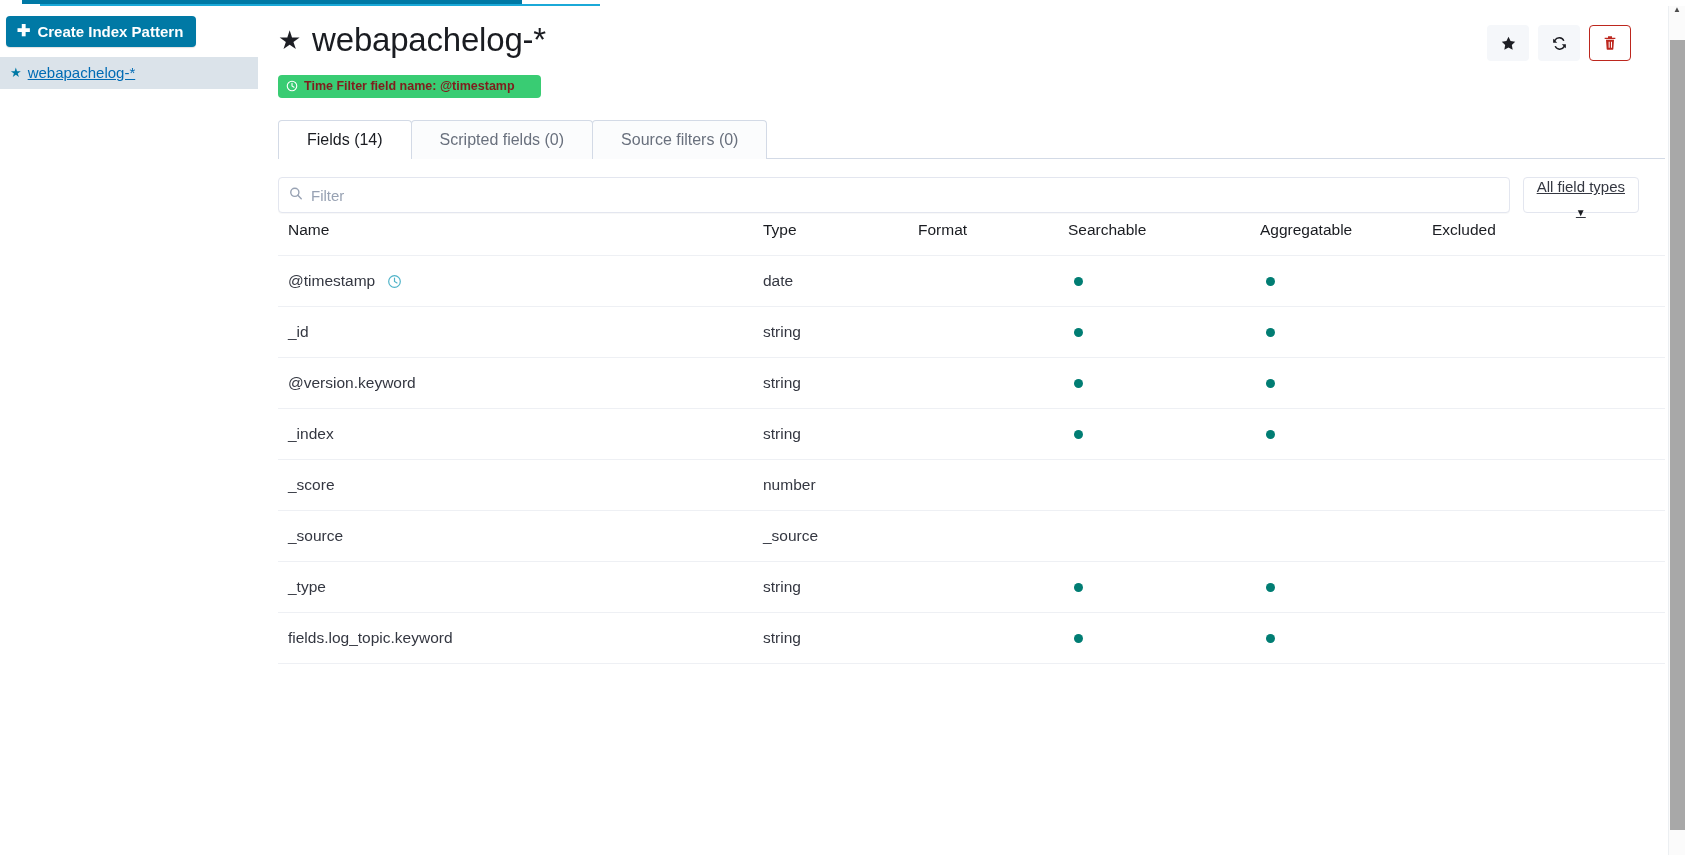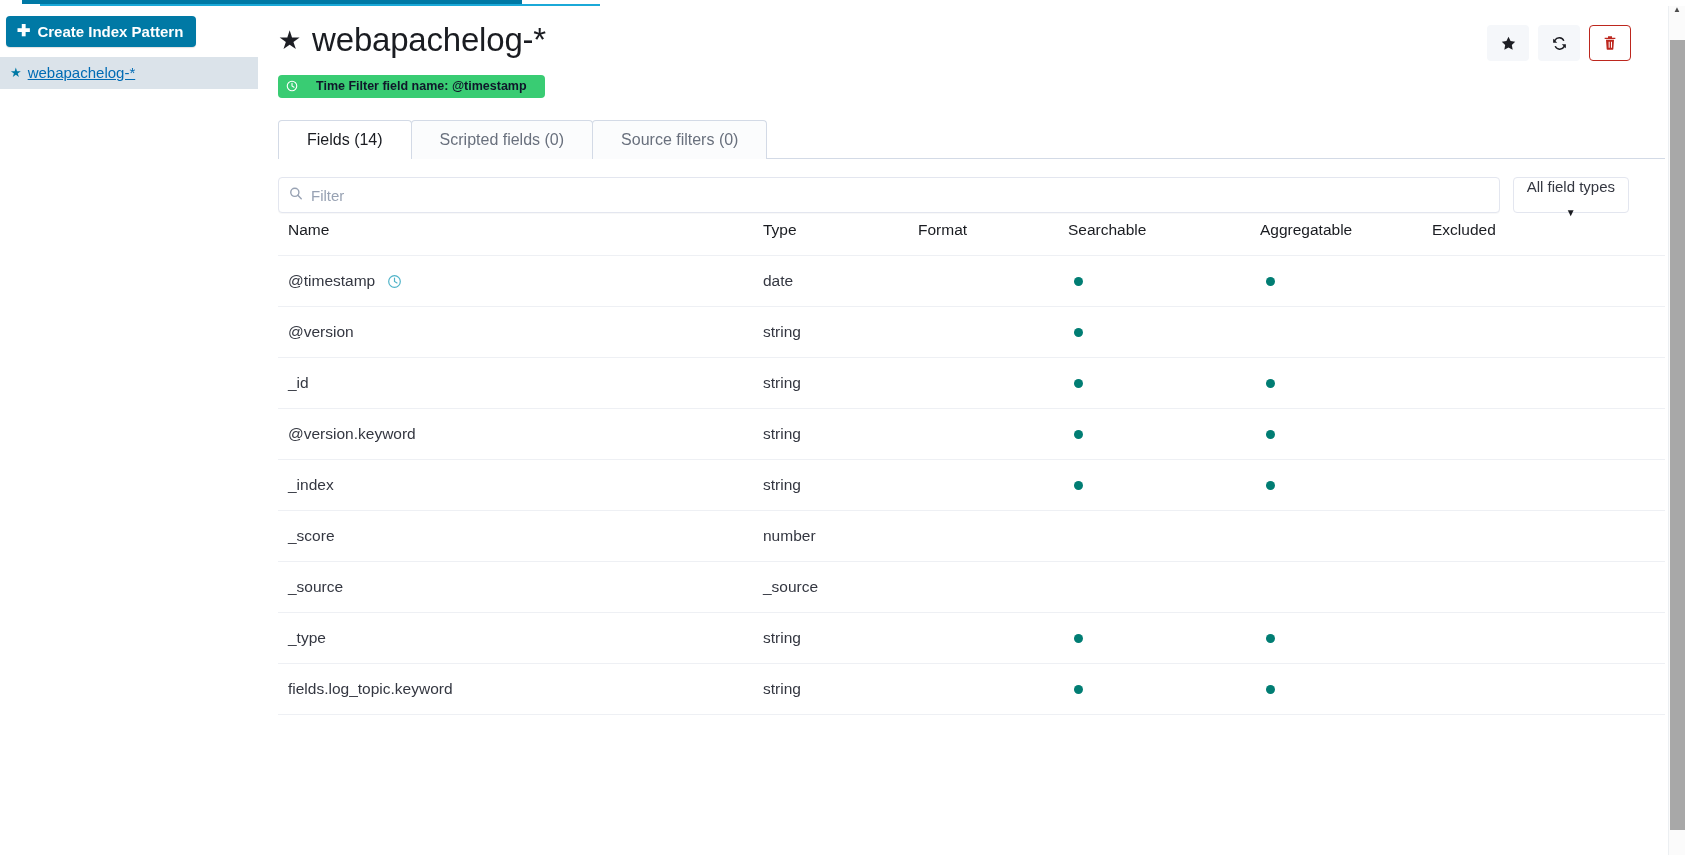--- a/index.html
+++ b/index.html
@@ -140,27 +140,27 @@
     padding: 0;
   }
   .icon-btn.danger {
     background: #ffffff;
     border: 1px solid #bd271e;
   }
 
   .time-badge {
     display: inline-flex;
     align-items: center;
-    gap: 18px;
+    gap: 6px;
     background: #39cc73;
-    color: #0f172a;
+    color: #7f1d1d;
     font-size: 12.5px;
     font-weight: bold;
     border-radius: 4px;
-    padding: 4px 18px 5px 8px;
+    padding: 4px 26px 5px 8px;
     margin-top: 14px;
     line-height: 1.15;
   }
 
   .desc {
     margin-top: 16px;
     font-size: 16.5px;
     line-height: 1.5;
     color: #343741;
     max-width: 1285px;
@@ -205,21 +205,22 @@
     bottom: -1px; left: 0; right: 0;
     height: 1px; background: #ffffff;
   }
 
   
   .filter-row {
     display: flex;
     align-items: center;
     gap: 13px;
     margin-top: 18px;
-    margin-right: 36px;
+    margin-right: 26px;
+    text-decoration: underline;
   }
   .search-wrap {
     flex: 1;
     position: relative;
     height: 36px;
   }
   .search-wrap .s-ico {
     position: absolute;
     left: 11px; top: 50%;
     transform: translateY(-50%);
@@ -448,32 +449,20 @@
             </td>
             <td class="col-type">date</td>
             <td class="col-format"></td>
             <td class="col-search"><span class="dot"></span></td>
             <td class="col-agg"><span class="dot"></span></td>
             <td class="col-excl"></td>
           </tr>
           <tr>
             <td class="col-name">
               <span class="name-cell">
-                <span>@version</span>
-              </span>
-            </td>
-            <td class="col-type">string</td>
-            <td class="col-format"></td>
-            <td class="col-search"><span class="dot"></span></td>
-            <td class="col-agg"></td>
-            <td class="col-excl"></td>
-          </tr>
-          <tr>
-            <td class="col-name">
-              <span class="name-cell">
                 <span>_id</span>
               </span>
             </td>
             <td class="col-type">string</td>
             <td class="col-format"></td>
             <td class="col-search"><span class="dot"></span></td>
             <td class="col-agg"><span class="dot"></span></td>
             <td class="col-excl"></td>
           </tr>
           <tr>

